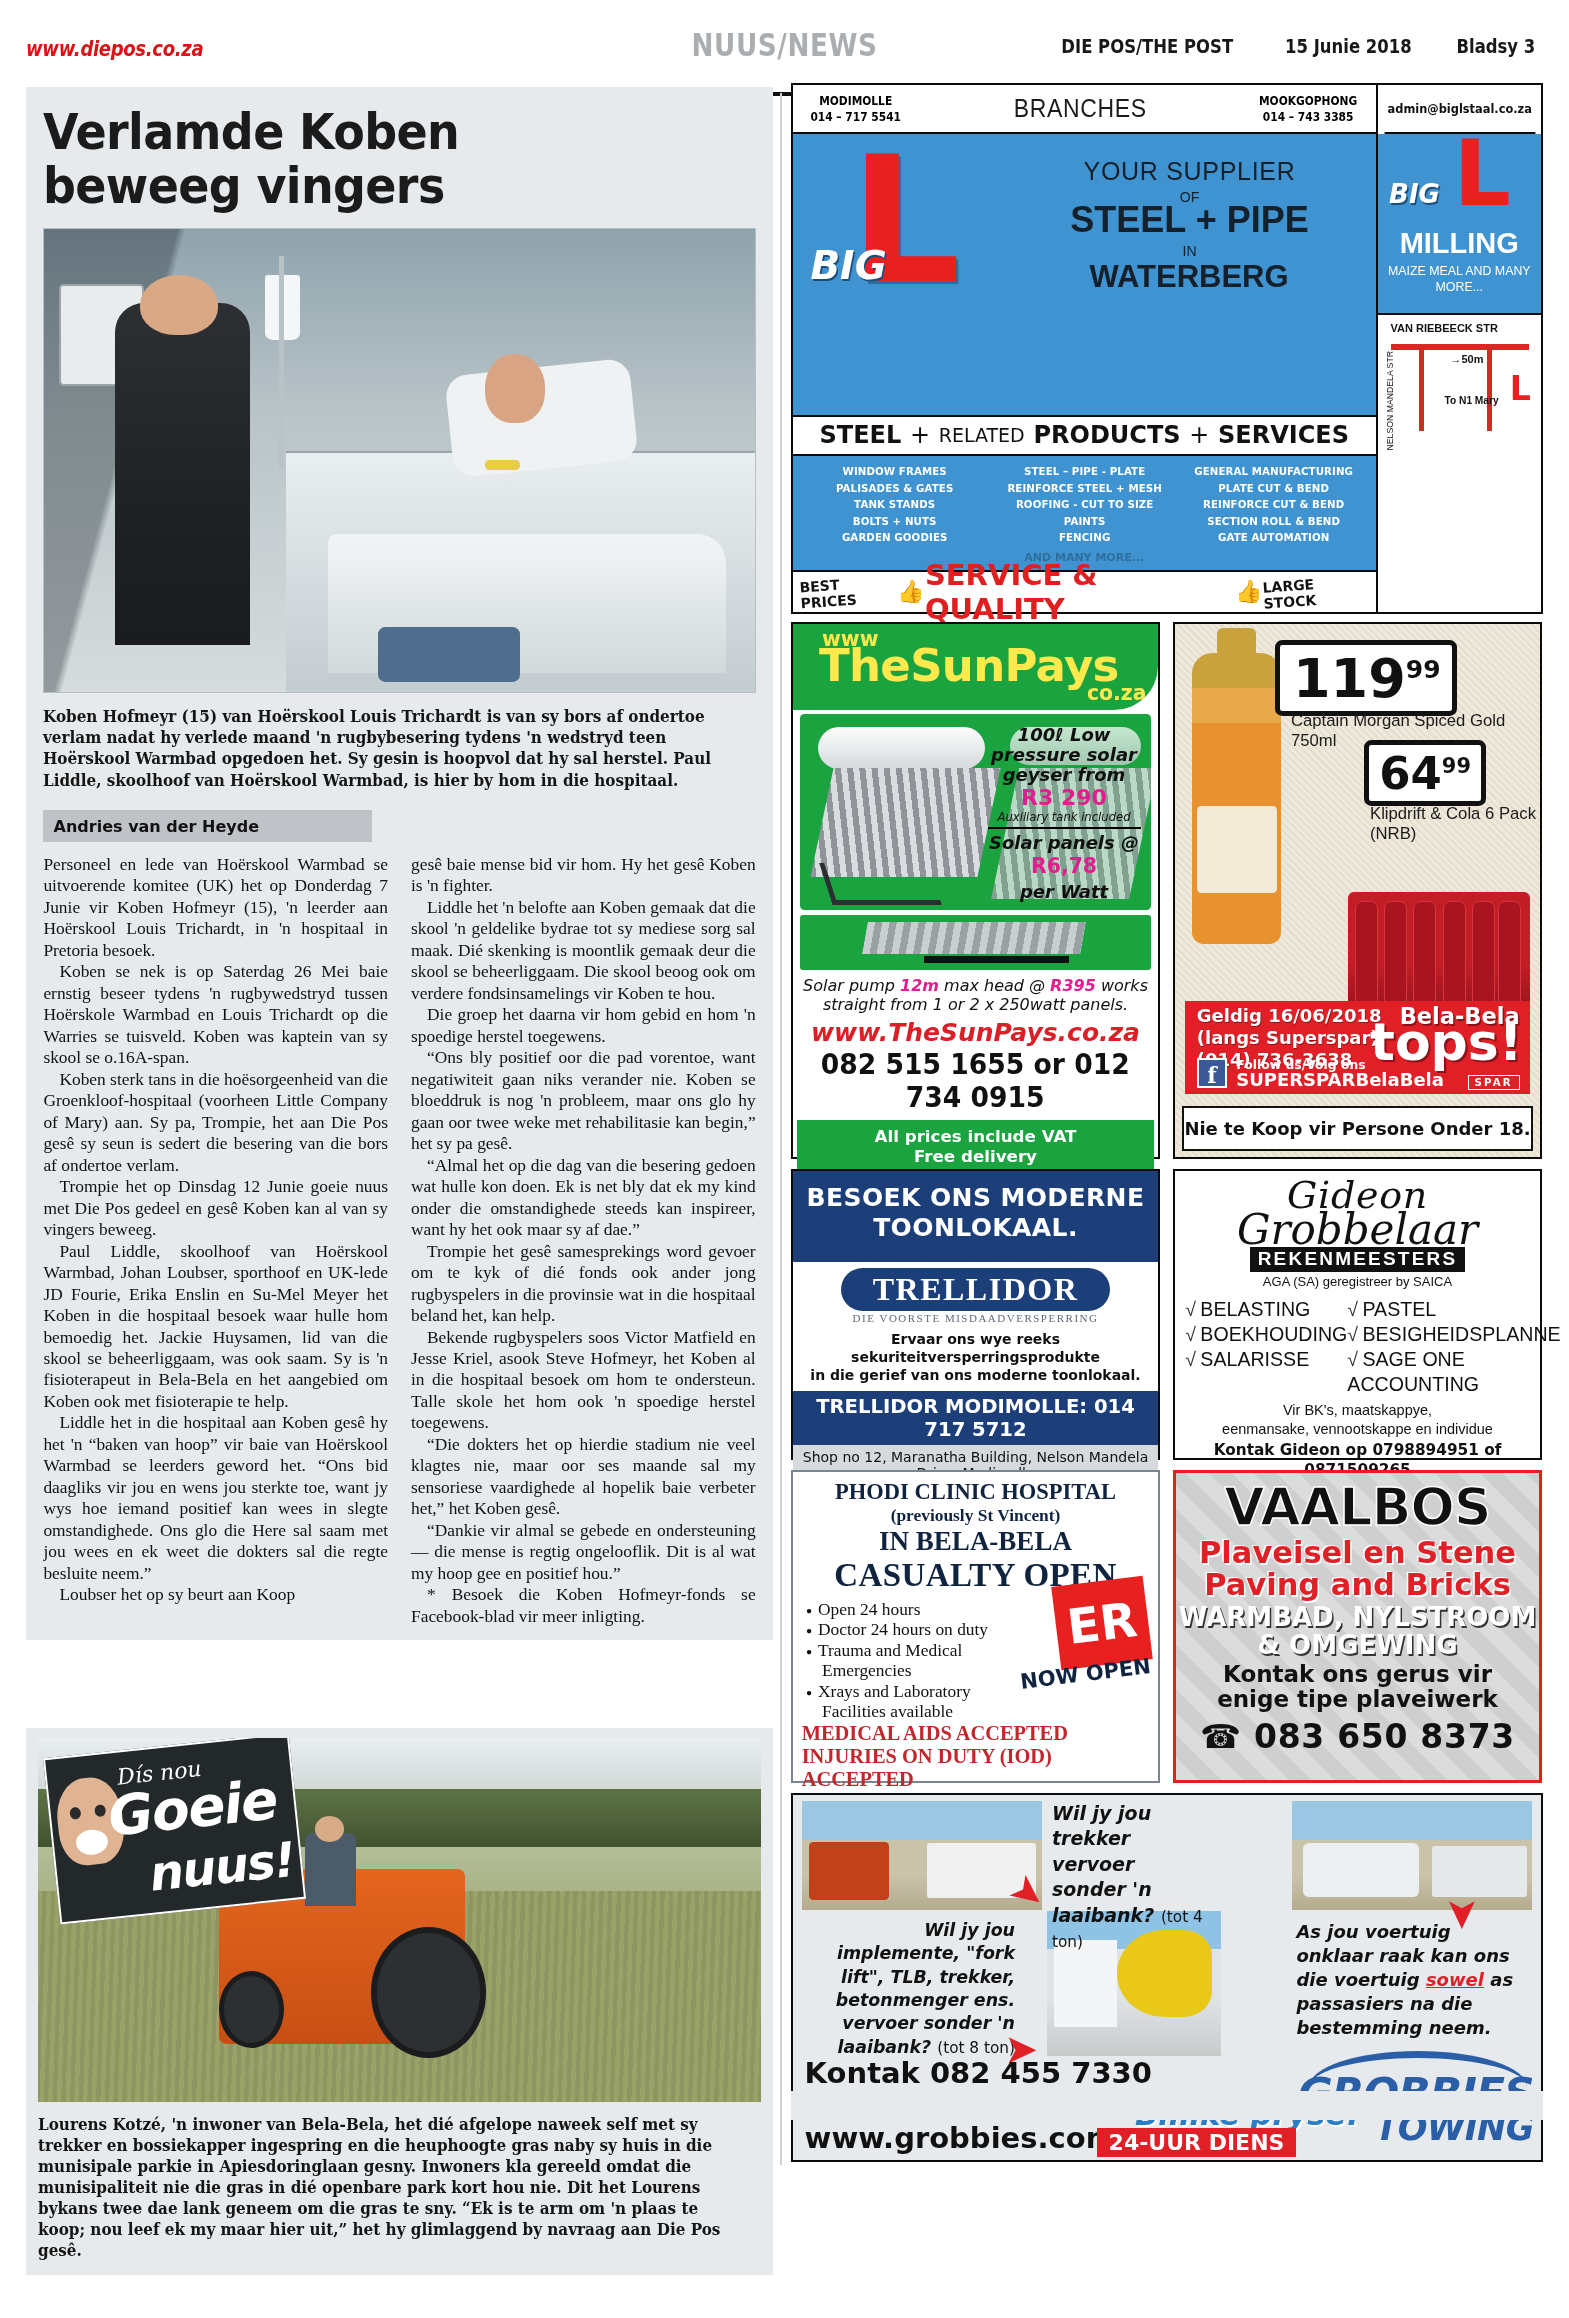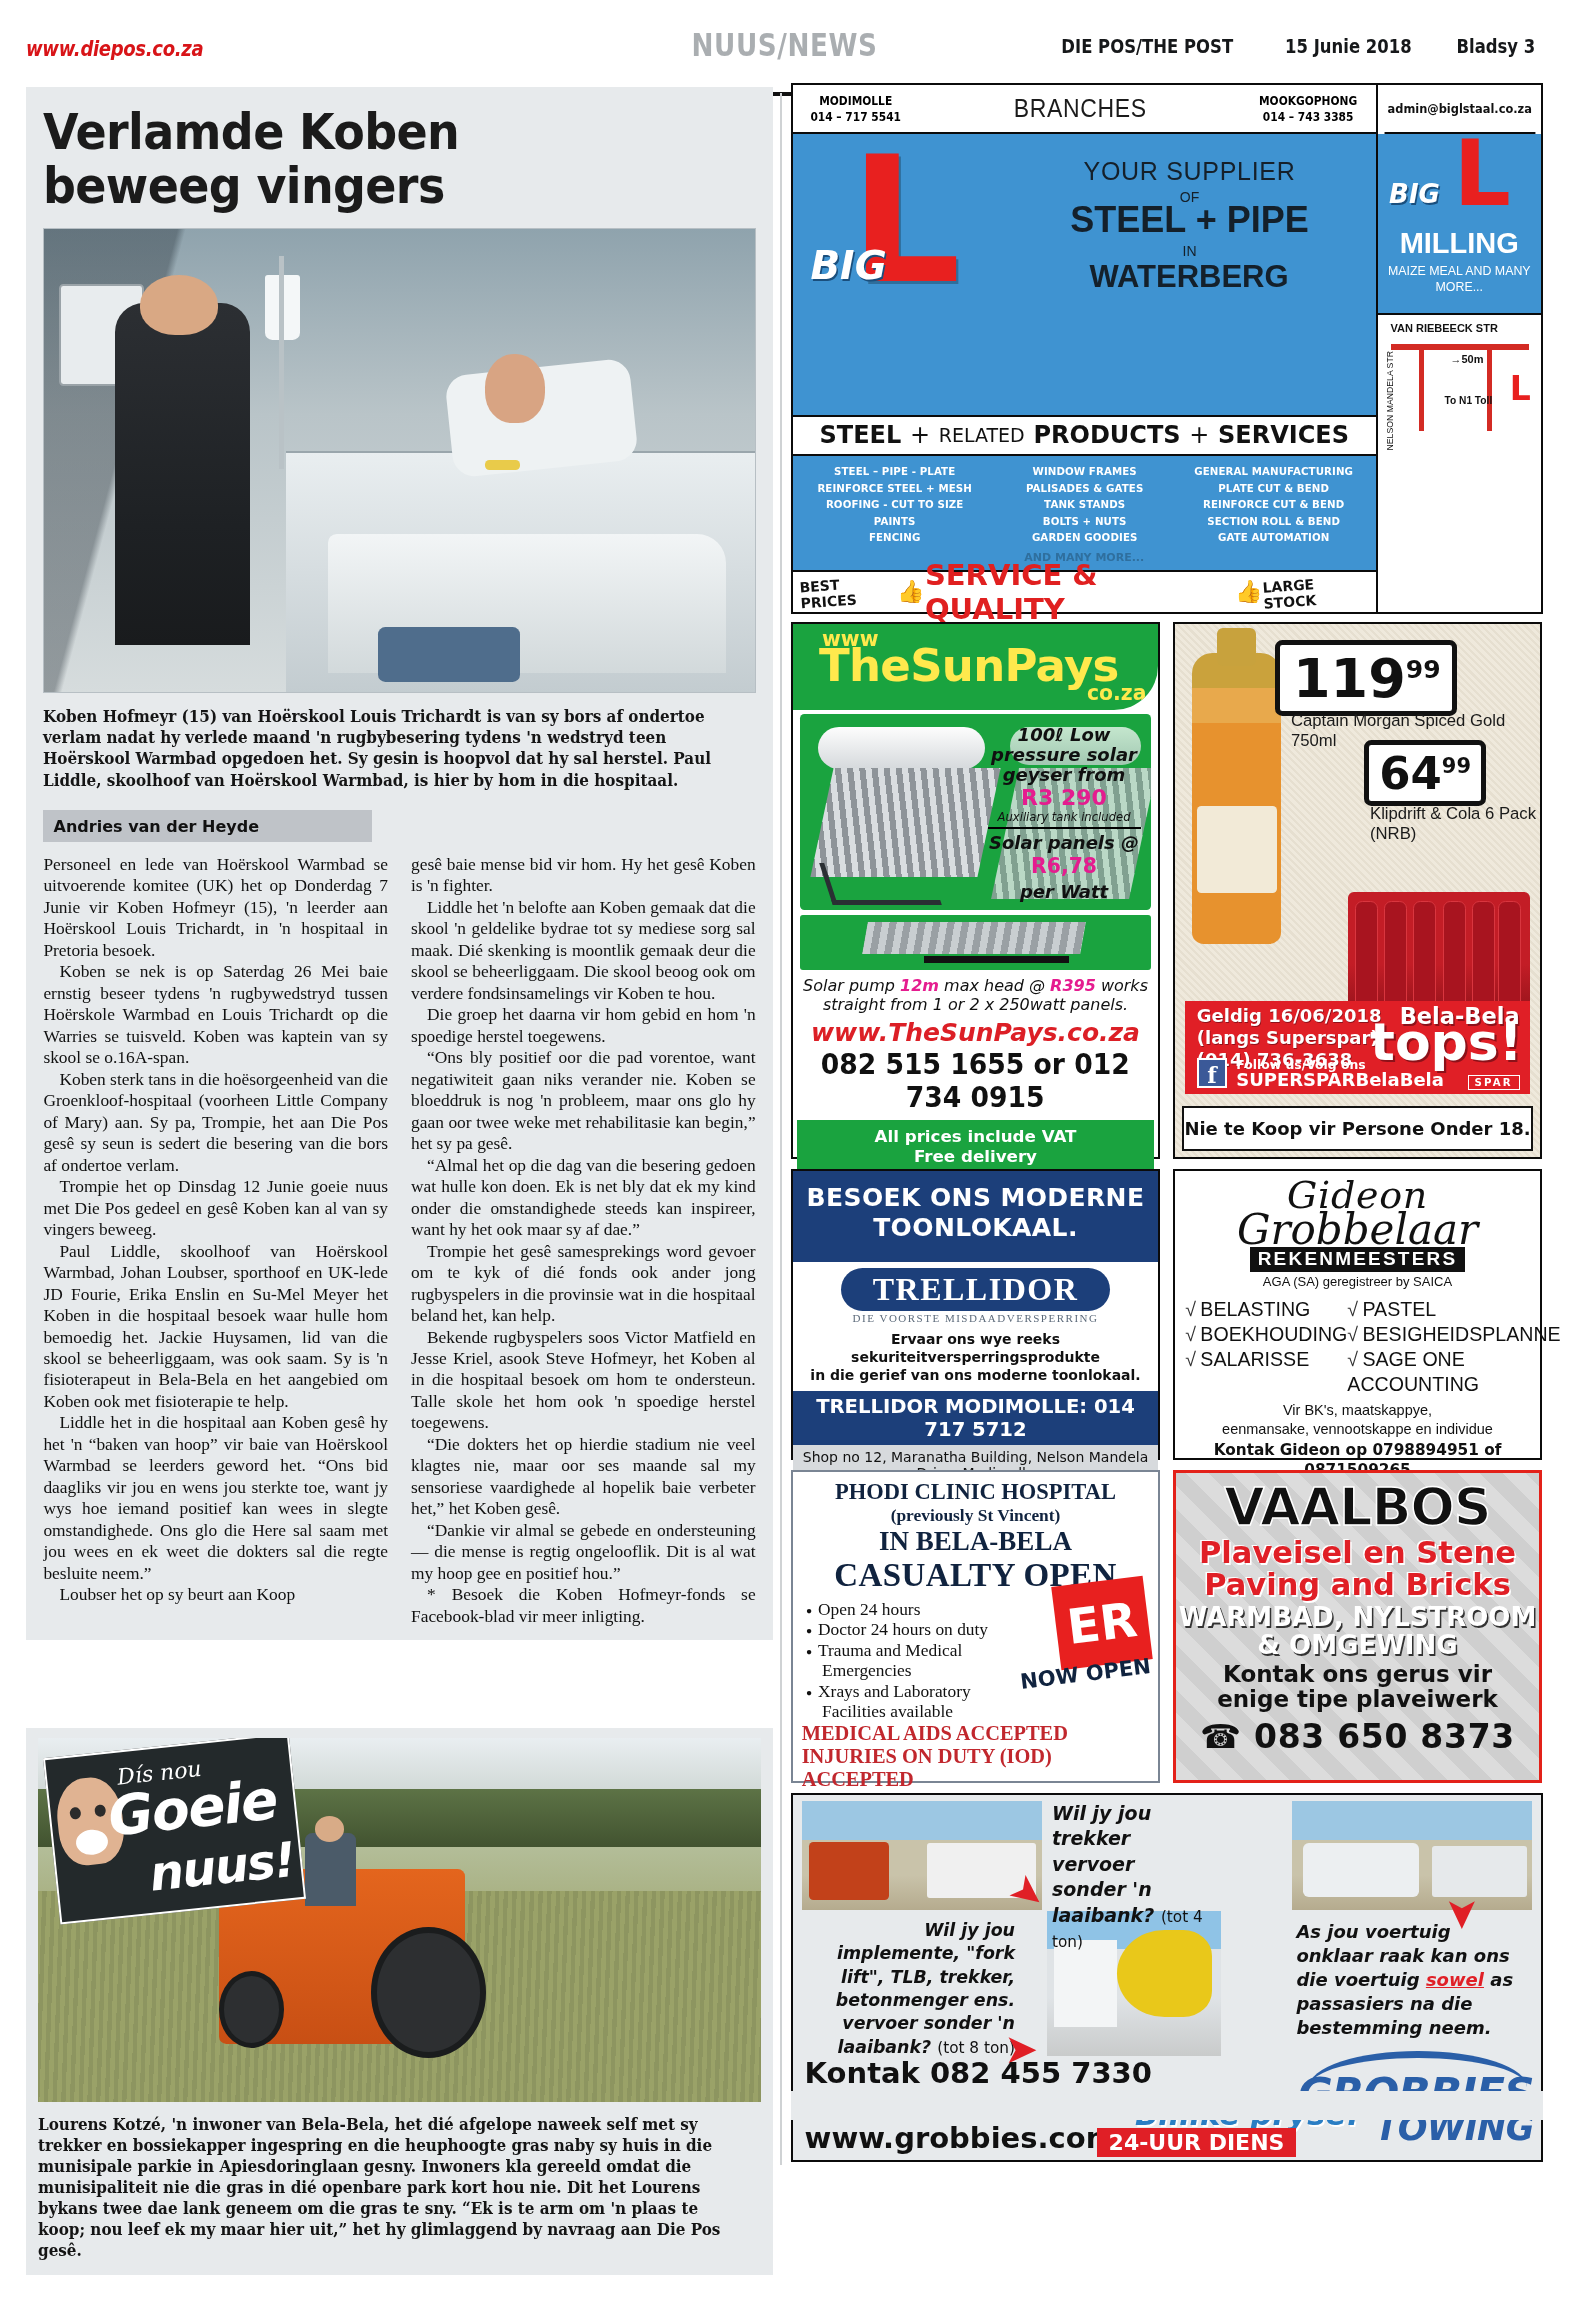--- a/index.html
+++ b/index.html
@@ -577,33 +577,33 @@
             </div>
             <div class="prodbar">
               <b>STEEL</b>
               <span>+</span>
               <span class="lt">RELATED</span>
               <b>PRODUCTS</b>
               <span>+</span>
               <b>SERVICES</b>
             </div>
             <div class="listband">
+              <div class="lcol" id="biglc2">
+                  <div>WINDOW FRAMES</div>
+                  <div>PALISADES &amp; GATES</div>
+                  <div>TANK STANDS</div>
+                  <div>BOLTS + NUTS</div>
+                  <div>GARDEN GOODIES</div>
+                </div>
               <div class="lcol" id="biglc1">
                   <div>STEEL – PIPE - PLATE</div>
                   <div>REINFORCE STEEL + MESH</div>
                   <div>ROOFING - CUT TO SIZE</div>
                   <div>PAINTS</div>
                   <div>FENCING</div>
-                </div>
-              <div class="lcol" id="biglc2">
-                  <div>WINDOW FRAMES</div>
-                  <div>PALISADES &amp; GATES</div>
-                  <div>TANK STANDS</div>
-                  <div>BOLTS + NUTS</div>
-                  <div>GARDEN GOODIES</div>
                 </div>
               <div class="lcol" id="biglc3">
                   <div>GENERAL MANUFACTURING</div>
                   <div>PLATE CUT &amp; BEND</div>
                   <div>REINFORCE CUT &amp; BEND</div>
                   <div>SECTION ROLL &amp; BEND</div>
                   <div>GATE AUTOMATION</div>
                 </div>
             </div>
             <div class="manymore">AND MANY MORE...</div>
@@ -624,21 +624,21 @@
               <div class="milling">MILLING</div>
               <div class="mm">MAIZE MEAL AND MANY MORE...</div>
             </div>
             <div class="map">
               <div class="street">VAN RIEBEECK STR</div>
               <div class="road-h"></div>
               <div class="road-v"></div>
               <div class="road-v2"></div>
               <div class="arrow">→50m</div>
               <div class="vert-label">NELSON MANDELA STR</div>
-              <div class="toN1">To N1 Toll</div>
+              <div class="toN1">To N1 Mary</div>
               <div class="lmark">L</div>
             </div>
           </div>
         </div>
       </div>
     </div>
 
     <div class="ad sunpays">
       <div class="frame">
         <div class="sp-head">

